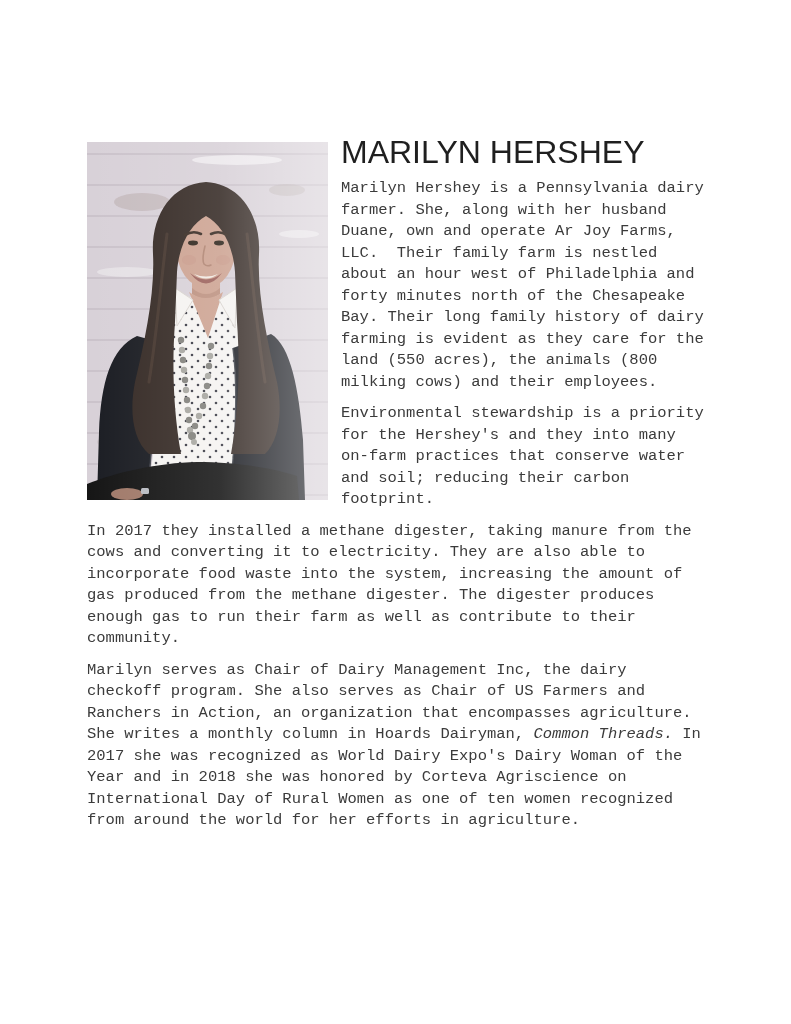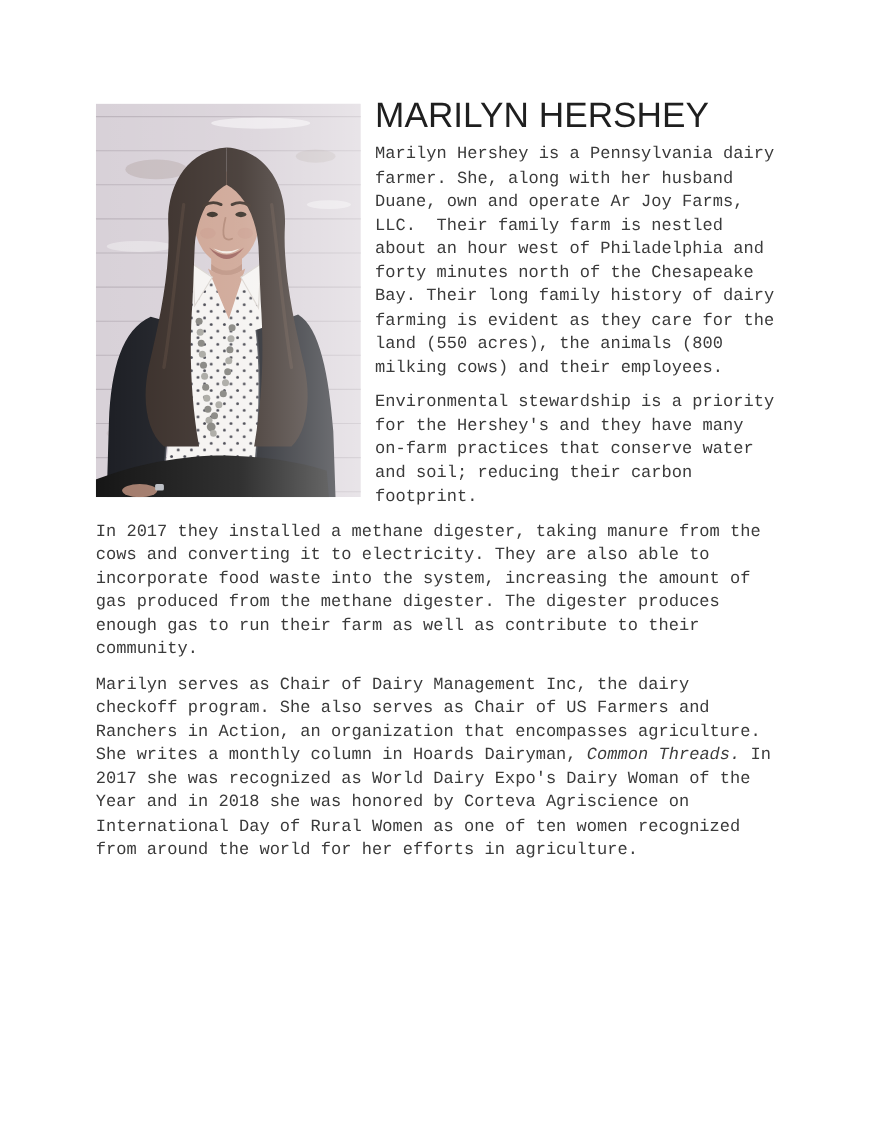--- a/index.html
+++ b/index.html
@@ -28,20 +28,21 @@
   body{
     width:791px;height:1024px;
     background:var(--page-bg);
     font-family:"Liberation Sans",sans-serif;
     overflow:hidden;
   }
   .page{
     position:relative;
     width:791px;height:741px;
     background:var(--page-bg);
+    margin-top:48px;
   }
   .content{
     position:absolute;
     left:87px;top:86px;
     width:618px;
     color:var(--body-text);
     font-size:15.5px;
     line-height:21.5px;
   }
   .photo-frame{
@@ -218,20 +219,20 @@
         </g>
 
         <rect x="0" y="0" width="241" height="358" fill="url(#lightwash)"></rect>
       </svg>
     </div>
 
     <h1 class="title">MARILYN HERSHEY</h1>
 
     <p class="bio"><span>Marilyn Hershey is a Pennsylvania dairy farmer. She, along with her husband Duane, own and operate Ar Joy Farms, LLC.  Their family farm is nestled about an hour west of Philadelphia and forty minutes north of the Chesapeake Bay. Their long family history of dairy farming is evident as they care for the land (550 acres), the animals (800 milking cows) and their employees.</span></p>
 
-    <p class="bio"><span>Environmental stewardship is a priority for the Hershey's and they have many on-farm practices that conserve water and soil; reducing their carbon footprint.</span></p>
+    <p class="bio"><span>Environmental stewardship is a priority for the Hershey's and they into many on-farm practices that conserve water and soil; reducing their carbon footprint.</span></p>
 
     <p class="bio"><span>In 2017 they installed a methane digester, taking manure from the cows and converting it to electricity. They are also able to incorporate food waste into the system, increasing the amount of gas produced from the methane digester. The digester produces enough gas to run their farm as well as contribute to their community.</span></p>
 
     <p class="bio"><span>Marilyn serves as Chair of Dairy Management Inc, the dairy checkoff program. She also serves as Chair of US Farmers and Ranchers in Action, an organization that encompasses agriculture.  She writes a monthly column in Hoards Dairyman, </span><span class="italic">Common Threads.</span><span> In 2017 she was recognized as World Dairy Expo's Dairy Woman of the Year and in 2018 she was honored by Corteva Agriscience on International Day of Rural Women as one of ten women recognized from around the world for her efforts in agriculture.</span></p>
 
   </div>
 </div>
 
 </body></html>

